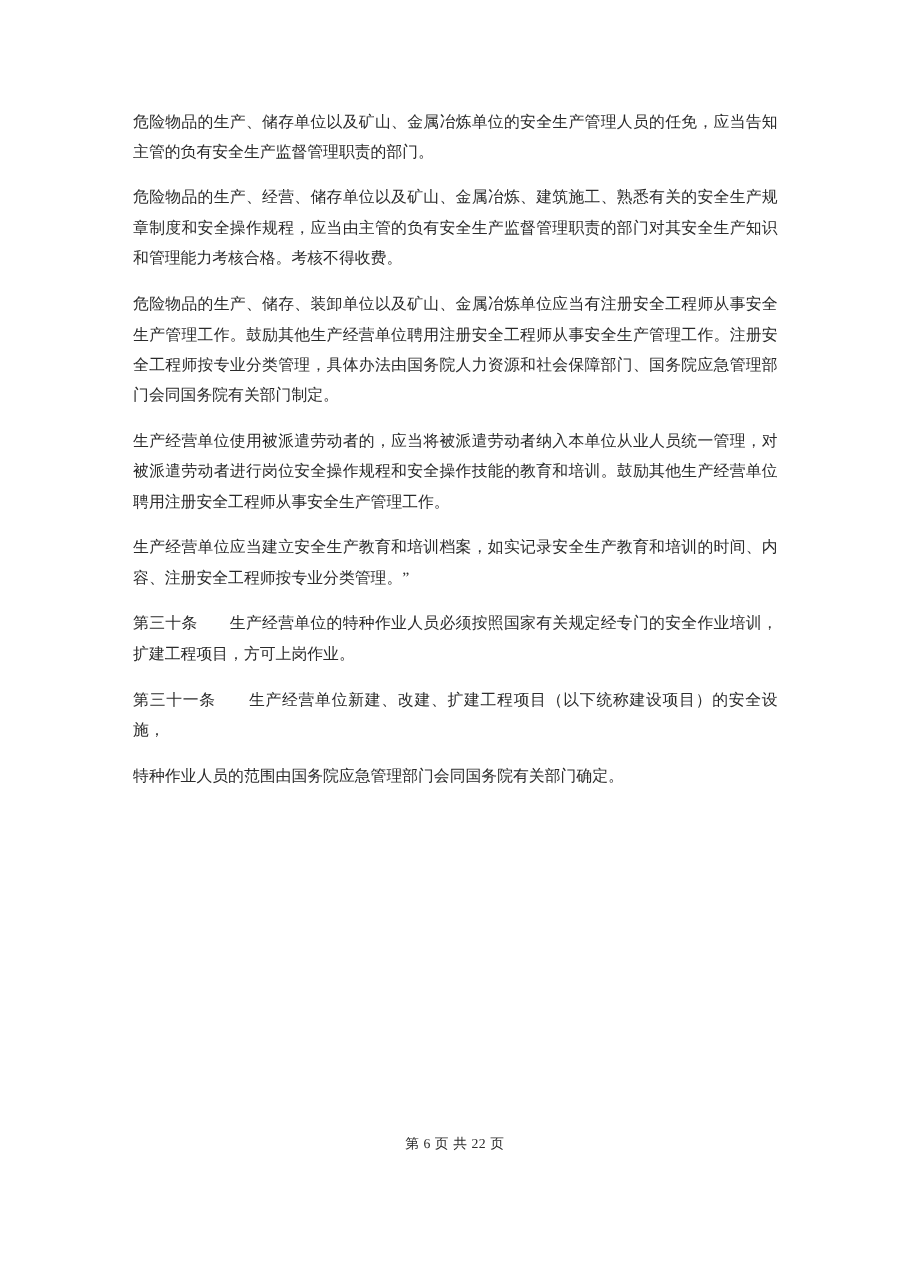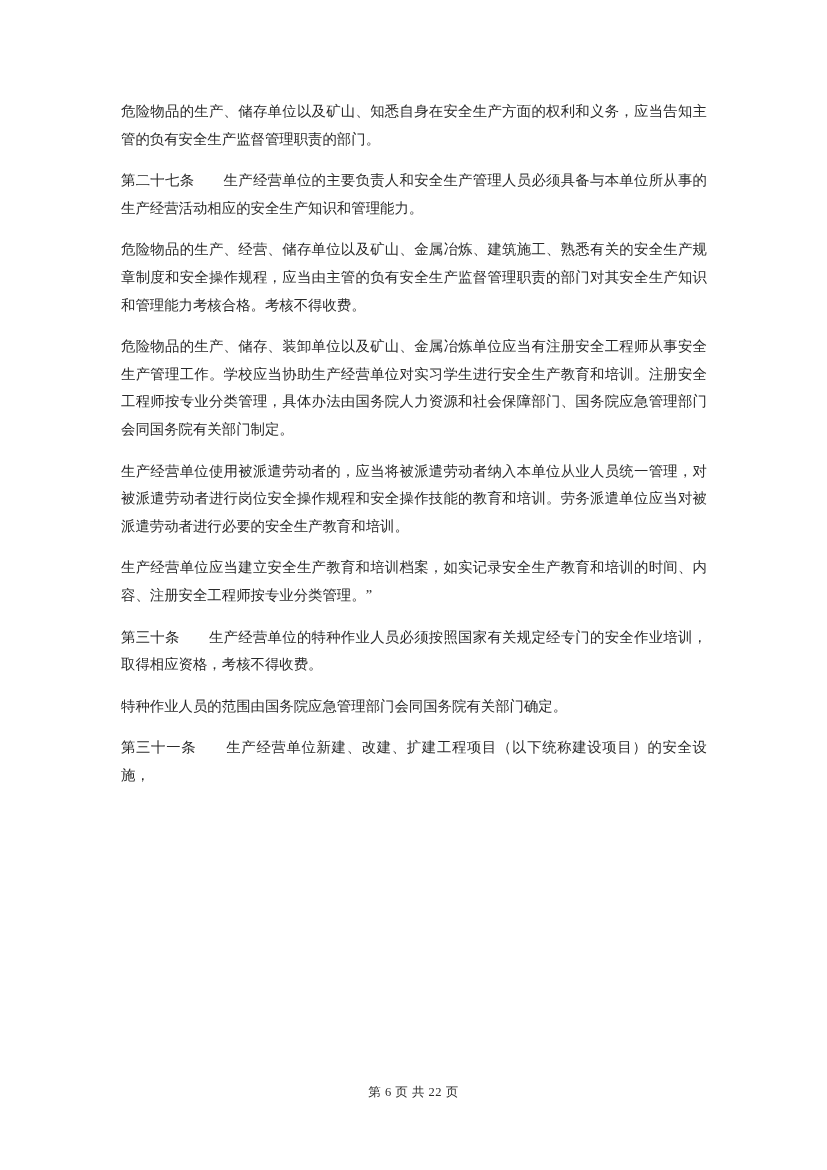--- a/index.html
+++ b/index.html
@@ -28,37 +28,36 @@
     margin: 0 0 14px 0;
     text-align: justify;
     text-justify: inter-ideograph;
     word-break: normal;
     letter-spacing: 0;
   }
   .footer {
     position: absolute;
     left: 0;
     right: 0;
-    top: 1085px;
+    top: 1033px;
     text-align: center;
     font-size: 12.5px;
     line-height: 15px;
     color: #2a2a2a;
     letter-spacing: 0.5px;
   }
 </style>
 </head>
 <body>
 
 <div class="page">
   <div class="content">
-    <p class="para">危险物品的生产、储存单位以及矿山、知悉自身在安全生产方面的权利和义务，应当告知主管的负有安全生产监督管理职责的部门。</p>
-    <p class="para">第二十七条　　生产经营单位的主要负责人和安全生产管理人员必须具备与本单位所从事的生产经营活动相应的安全生产知识和管理能力。</p>
+    <p class="para">危险物品的生产、储存单位以及矿山、金属冶炼单位的安全生产管理人员的任免，应当告知主管的负有安全生产监督管理职责的部门。</p>
     <p class="para">危险物品的生产、经营、储存单位以及矿山、金属冶炼、建筑施工、熟悉有关的安全生产规章制度和安全操作规程，应当由主管的负有安全生产监督管理职责的部门对其安全生产知识和管理能力考核合格。考核不得收费。</p>
-    <p class="para">危险物品的生产、储存、装卸单位以及矿山、金属冶炼单位应当有注册安全工程师从事安全生产管理工作。学校应当协助生产经营单位对实习学生进行安全生产教育和培训。注册安全工程师按专业分类管理，具体办法由国务院人力资源和社会保障部门、国务院应急管理部门会同国务院有关部门制定。</p>
-    <p class="para">生产经营单位使用被派遣劳动者的，应当将被派遣劳动者纳入本单位从业人员统一管理，对被派遣劳动者进行岗位安全操作规程和安全操作技能的教育和培训。劳务派遣单位应当对被派遣劳动者进行必要的安全生产教育和培训。</p>
+    <p class="para">危险物品的生产、储存、装卸单位以及矿山、金属冶炼单位应当有注册安全工程师从事安全生产管理工作。鼓励其他生产经营单位聘用注册安全工程师从事安全生产管理工作。注册安全工程师按专业分类管理，具体办法由国务院人力资源和社会保障部门、国务院应急管理部门会同国务院有关部门制定。</p>
+    <p class="para">生产经营单位使用被派遣劳动者的，应当将被派遣劳动者纳入本单位从业人员统一管理，对被派遣劳动者进行岗位安全操作规程和安全操作技能的教育和培训。鼓励其他生产经营单位聘用注册安全工程师从事安全生产管理工作。</p>
     <p class="para">生产经营单位应当建立安全生产教育和培训档案，如实记录安全生产教育和培训的时间、内容、注册安全工程师按专业分类管理。”</p>
-    <p class="para">第三十条　　生产经营单位的特种作业人员必须按照国家有关规定经专门的安全作业培训，取得相应资格，考核不得收费。</p>
+    <p class="para">第三十条　　生产经营单位的特种作业人员必须按照国家有关规定经专门的安全作业培训，扩建工程项目，方可上岗作业。</p>
+    <p class="para">第三十一条　　生产经营单位新建、改建、扩建工程项目（以下统称建设项目）的安全设施，</p>
     <p class="para">特种作业人员的范围由国务院应急管理部门会同国务院有关部门确定。</p>
-    <p class="para">第三十一条　　生产经营单位新建、改建、扩建工程项目（以下统称建设项目）的安全设施，</p>
   </div>
   <div class="footer">第 6 页 共 22 页</div>
 </div>
 
 </body></html>

